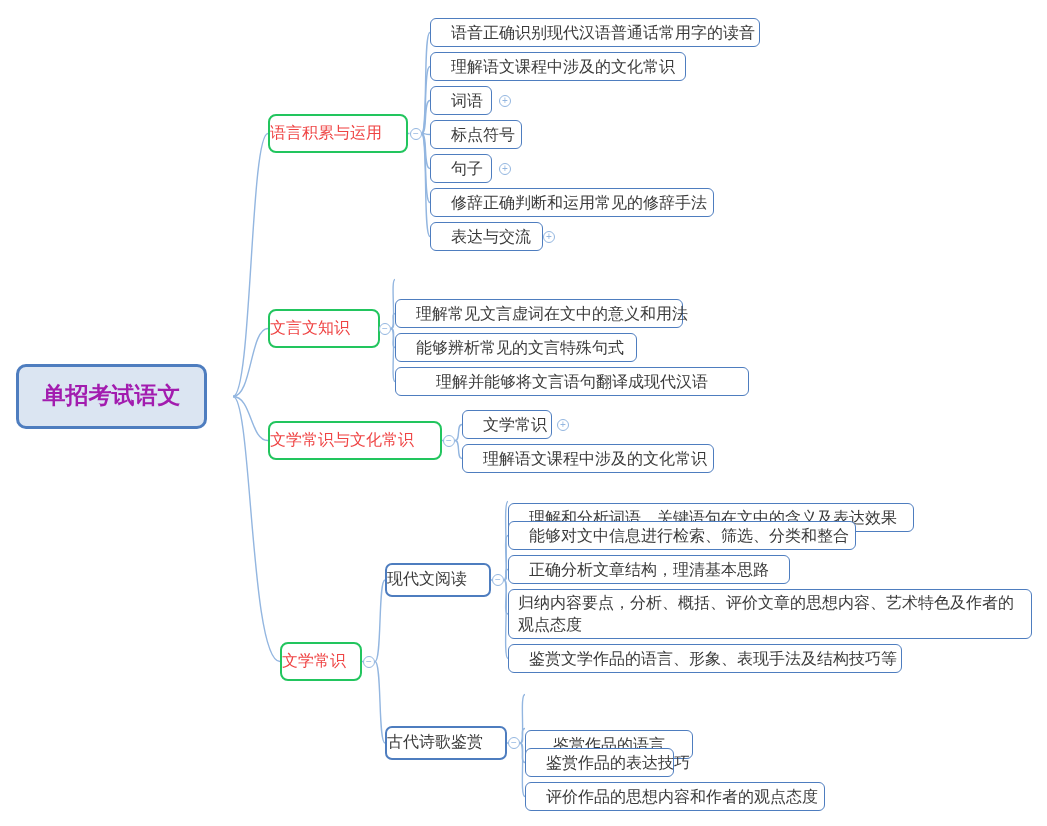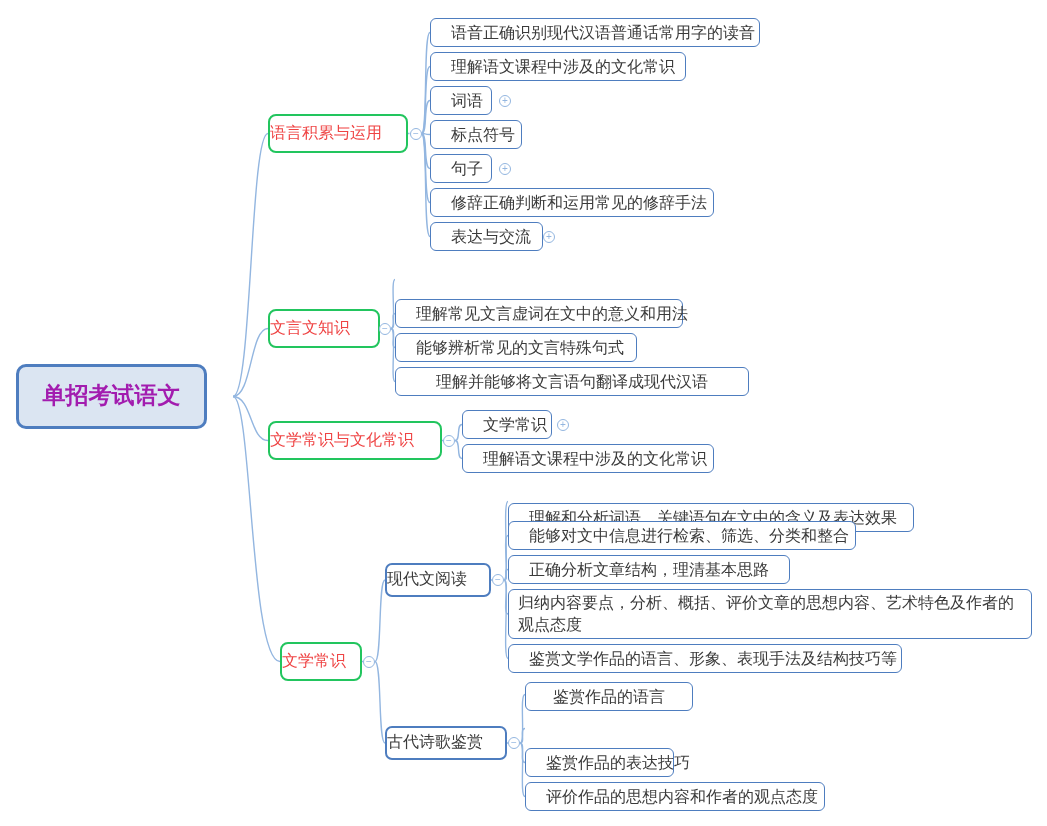--- a/index.html
+++ b/index.html
@@ -108,17 +108,17 @@
 
   <div class="sub" style="left:385px;top:563px;width:106px">现代文阅读</div>
   <div class="sub" style="left:385px;top:726px;width:122px">古代诗歌鉴赏</div>
 
   <div class="topic" style="left:508px;top:503px;width:406px">理解和分析词语、关键语句在文中的含义及表达效果</div>
   <div class="topic" style="left:508px;top:521px;width:348px">能够对文中信息进行检索、筛选、分类和整合</div>
   <div class="topic" style="left:508px;top:555px;width:282px">正确分析文章结构，理清基本思路</div>
   <div class="topic big" style="left:508px;top:589px;width:524px">归纳内容要点，分析、概括、评价文章的思想内容、艺术特色及作者的观点态度</div>
   <div class="topic" style="left:508px;top:644px;width:394px">鉴赏文学作品的语言、形象、表现手法及结构技巧等</div>
 
-  <div class="topic" style="left:525px;top:682px;width:168px">鉴赏作品的语言</div>
+  <div class="topic" style="left:525px;top:730px;width:168px">鉴赏作品的语言</div>
   <div class="topic" style="left:525px;top:748px;width:149px">鉴赏作品的表达技巧</div>
   <div class="topic" style="left:525px;top:782px;width:300px">评价作品的思想内容和作者的观点态度</div>
 
 </div>
 
 </body></html>

